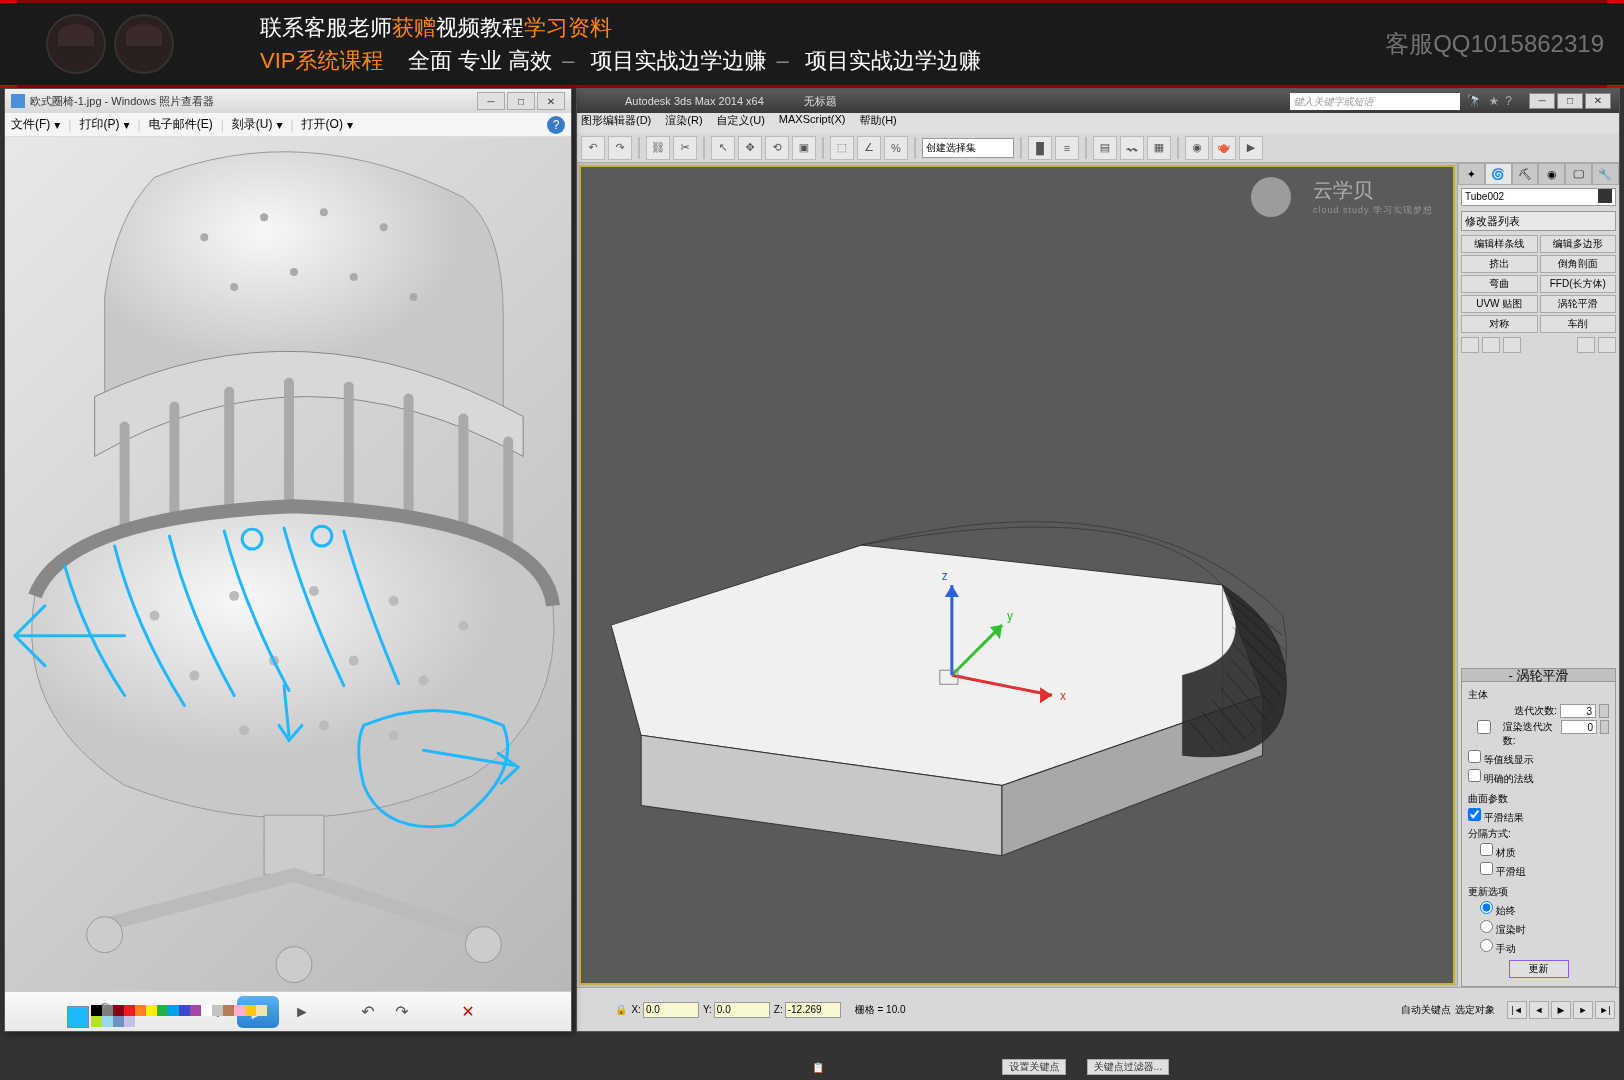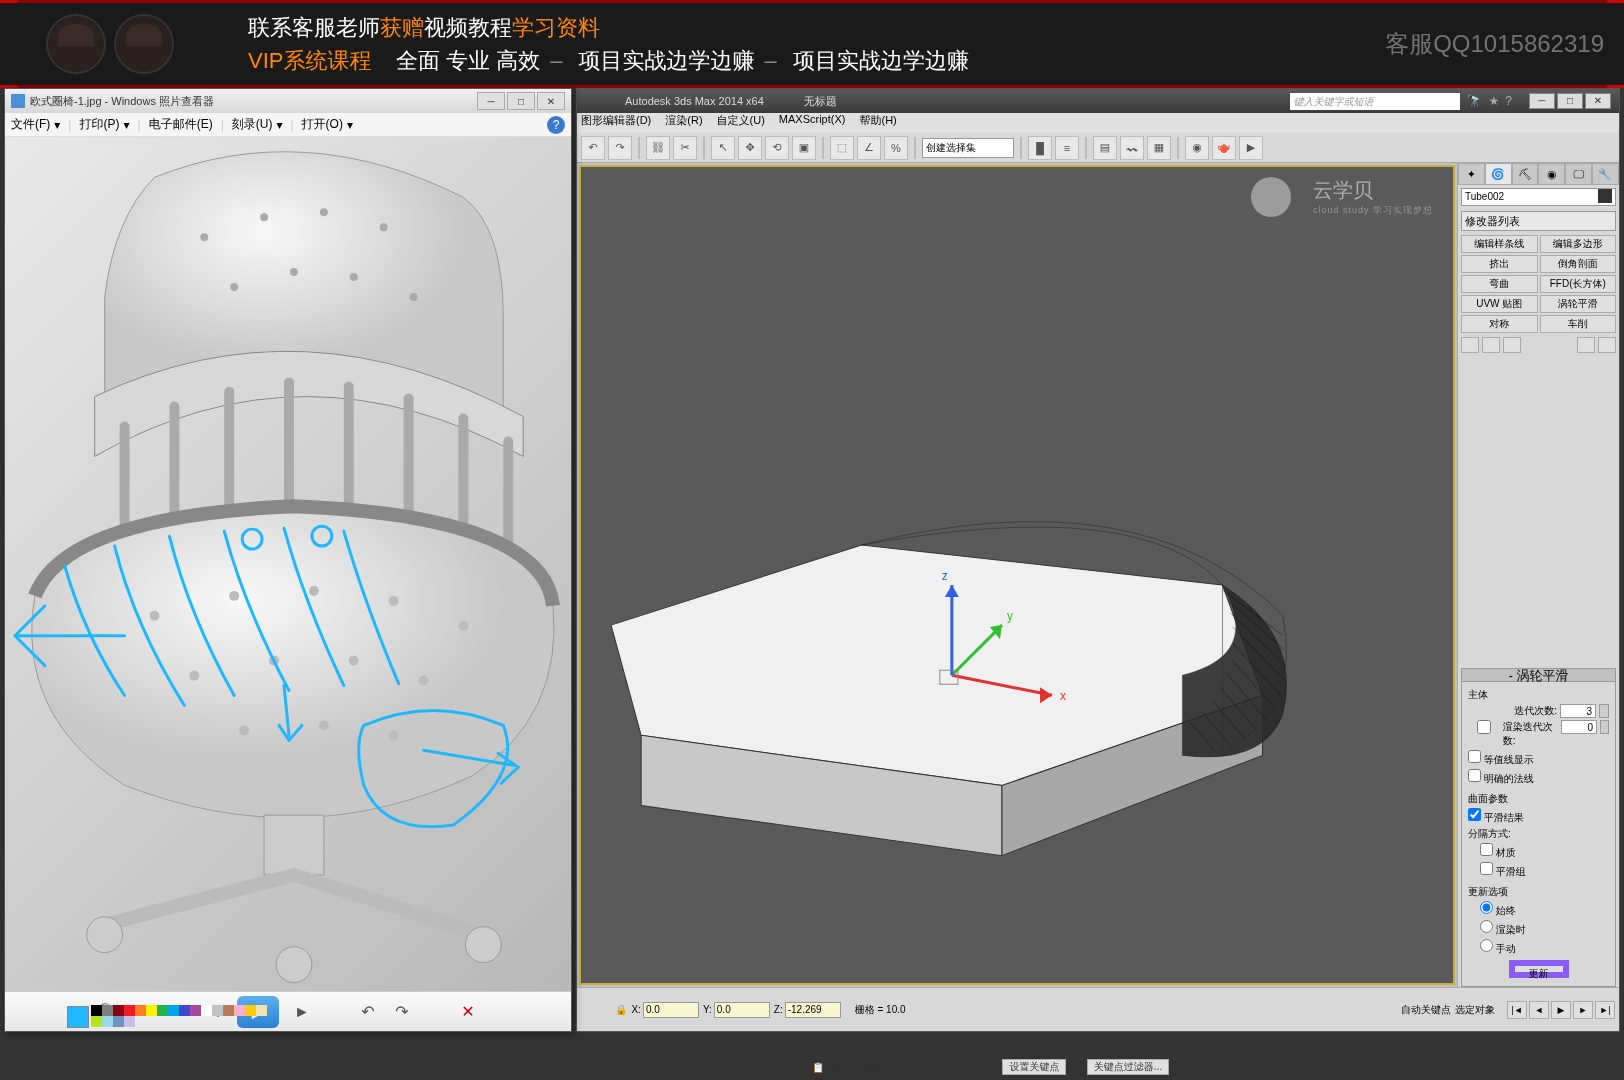--- a/index.html
+++ b/index.html
@@ -8,21 +8,21 @@
 
 .banner { height:88px; background:#1a1a1a; border:3px solid #8b0000; border-left:none; border-right:none; display:flex; align-items:center; padding:0 20px; position:relative; }
 .banner-corner-tl,.banner-corner-tr,.banner-corner-bl,.banner-corner-br { position:absolute; width:20px; height:20px; border:3px solid #c00; }
 .banner-corner-tl{top:-3px;left:-3px;border-right:none;border-bottom:none;}
 .banner-corner-tr{top:-3px;right:-3px;border-left:none;border-bottom:none;}
 .banner-corner-bl{bottom:-3px;left:-3px;border-right:none;border-top:none;}
 .banner-corner-br{bottom:-3px;right:-3px;border-left:none;border-top:none;}
 .avatars { width:180px; height:70px; display:flex; gap:8px; align-items:center; justify-content:center; }
 .avatar-head { width:60px; height:60px; border-radius:50%; background:#2a2020; border:2px solid #333; position:relative; }
 .avatar-head::before{content:"";position:absolute;top:8px;left:10px;right:10px;height:22px;background:#3a2a2a;border-radius:50% 50% 0 0;}
-.banner-text { margin-left:48px; font-size:22px; line-height:1.5; }
+.banner-text { margin-left:60px; font-size:22px; line-height:1.5; }
 .banner-text .l1 span.white{color:#fff;}
 .banner-text .l1 span.orange{color:#f80;}
 .banner-text .l2 {color:#fff;}
 .banner-text .l2 .orange{color:#f80;}
 .banner-text .l2 .dash{color:#888; margin:0 10px;}
 .banner-qq { margin-left:auto; color:#737373; font-size:24px; }
 
 
 .workspace { position:absolute; top:88px; left:0; right:0; bottom:0; background:#333; }
 
@@ -80,21 +80,21 @@
 .mod-stack div{padding:1px 4px;}
 .mod-stack .sel{background:#d0d0d0;}
 .stack-tools{height:20px;display:flex;gap:3px;padding:0 3px;align-items:center;}
 .stack-tools div{width:18px;height:16px;background:#e0e0e0;border:1px solid #aaa;}
 .rollout-hdr{height:14px;background:#c0c0c0;border:1px solid #999;text-align:center;font-size:13px;line-height:14px;margin:3px 3px 0 3px;}
 .rollout-body{background:#d8d8d8;border:1px solid #999;border-top:none;margin:0 3px;padding:4px 6px;font-size:10px;}
 .rollout-body label{display:block;margin:2px 0;}
 .spinner-row{display:flex;align-items:flex-start;justify-content:flex-end;gap:3px;margin:2px 0;}
 .spinner-row input{width:36px;height:14px;font-size:10px;border:1px solid #999;text-align:right;padding-right:3px;}
 .spin-arrows{width:10px;height:14px;background:#ccc;border:1px solid #999;}
-.update-btn{width:60px;height:18px;background:#e0e0e0;border:6px solid #8b5cf6;margin:4px auto;text-align:center;line-height:16px;}
+.update-btn{width:60px;height:18px;background:#e0e0e0;border:1px solid #8b5cf6;margin:4px auto;text-align:center;line-height:16px;}
 
 
 .max-status{height:44px;background:#d8d8d8;border-top:1px solid #aaa;display:flex;align-items:center;font-size:10px;padding:0 4px;gap:4px;}
 .max-status .coord{display:flex;align-items:center;gap:2px;}
 .max-status .coord input{width:56px;height:16px;border:1px solid #999;font-size:10px;padding:0 2px;background:#f8f8d0;}
 .max-status .grid{margin-left:10px;}
 .playback{display:flex;gap:2px;margin-left:8px;}
 .playback div{width:20px;height:18px;background:#e0e0e0;border:1px solid #aaa;display:flex;align-items:center;justify-content:center;font-size:9px;}
 .status-line2{position:absolute;bottom:4px;left:812px;right:10px;height:18px;display:flex;align-items:center;font-size:10px;gap:6px;color:#333;}
 .status-line2 .btn{height:16px;padding:0 6px;background:#e0e0e0;border:1px solid #aaa;line-height:14px;}

